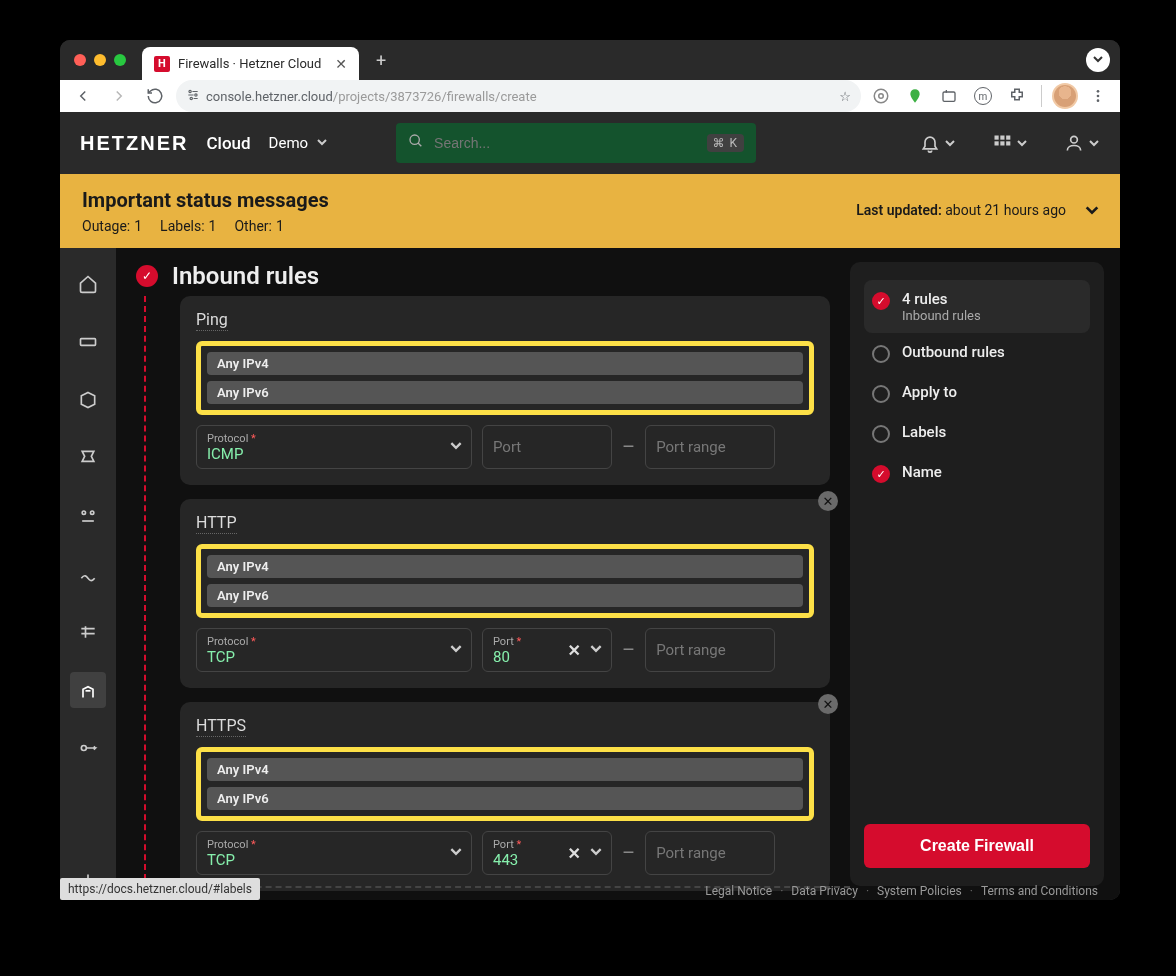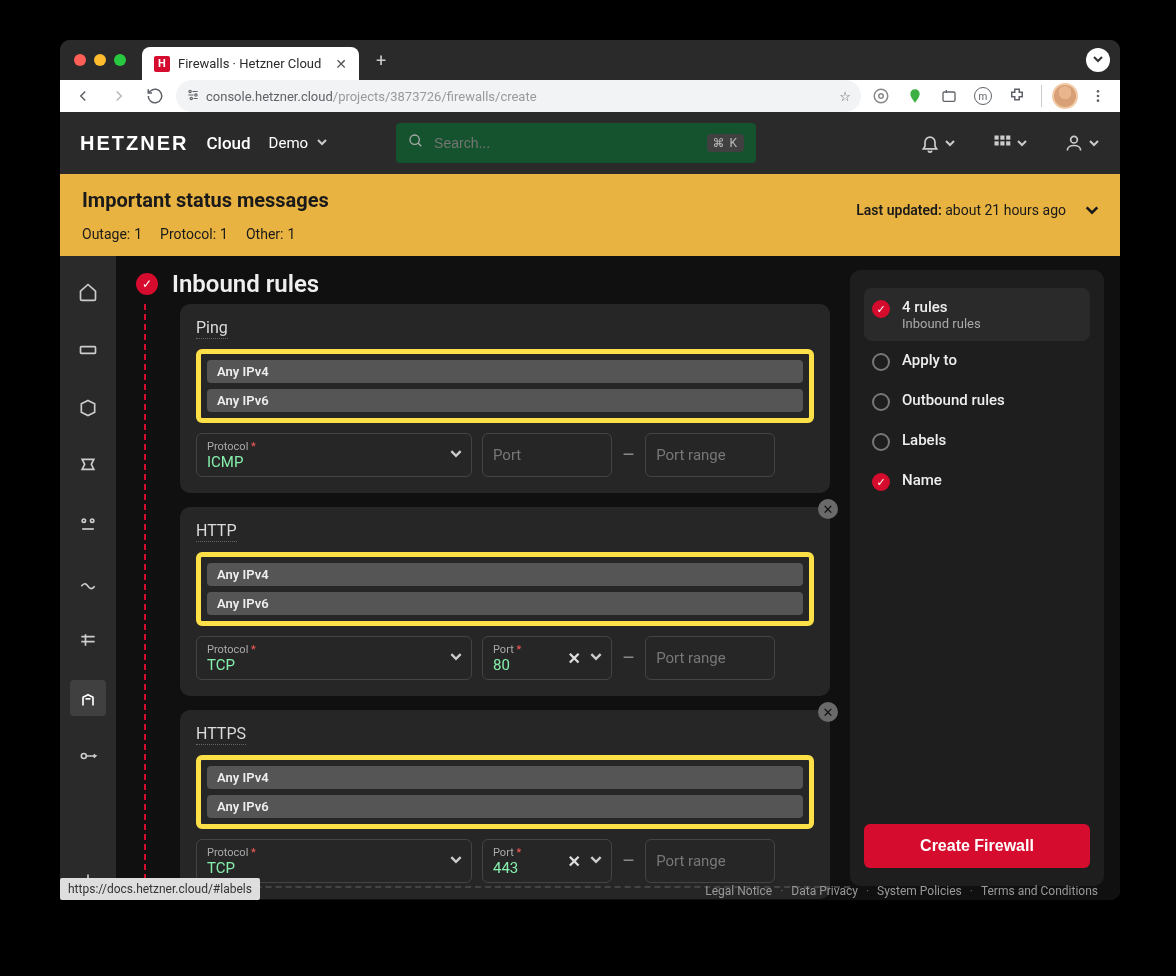--- a/index.html
+++ b/index.html
@@ -36,21 +36,21 @@
   .logo-sub { font-size:17px; font-weight:500;}
   .proj-selector { display:flex; align-items:center; gap:8px; font-size:15px; cursor:pointer;}
   .search-box { margin-left:50px; flex:0 0 360px; height:40px; background:#14532d; border-radius:4px; display:flex; align-items:center; padding:0 12px; gap:10px; color:#888;}
   .search-box input { flex:1; background:transparent; border:none; color:#ddd; font-size:14px; outline:none;}
   .kbd { background:#404040; border-radius:4px; padding:2px 6px; font-size:12px; color:#bbb; letter-spacing:1px;}
   .header-spacer { flex:1; }
   .hdr-ico { display:flex; align-items:center; gap:4px; cursor:pointer; color:#ccc;}
   .hdr-ico svg { width:20px; height:20px; }
   
   .banner { background:#e8b341; color:#1a1a1a; padding:14px 26px 14px 22px; position:relative;}
-  .banner h2 { font-size:20px; font-weight:700; margin-bottom:14px;}
+  .banner h2 { font-size:20px; font-weight:700; margin-bottom:6px;}
   .banner .stats { font-size:14px; display:flex; gap:18px;}
   .banner .stats .cnt { margin-left:4px;}
   .banner .updated { position:absolute; right:54px; top:28px; font-size:14px; }
   .banner .updated b{font-weight:600;}
   .banner .chev { position:absolute; right:20px; top:28px; cursor:pointer;}
   
   .app-body { flex:1; display:flex; background:#101010; min-height:0;}
   .sidebar { width:56px; background:#2a2a2a; display:flex; flex-direction:column; align-items:center; padding-top:18px; gap:22px;}
   .sidebar .sb-ico { width:36px; height:36px; display:flex; align-items:center; justify-content:center; border-radius:4px; color:#ccc; cursor:pointer; }
   .sidebar .sb-ico.active { background:#404040; color:#fff;}
@@ -243,21 +243,21 @@
         <span class="chev-down"><svg viewBox="0 0 12 12">
             <path d="M2 4l4 4 4-4" fill="none" stroke="#ccc" stroke-width="2"></path>
           </svg></span>
       </div>
   </div>
 
   <div class="banner">
     <h2>Important status messages</h2>
     <div class="stats">
       <span><span>Outage:</span><span class="cnt">1</span></span>
-      <span><span>Protocol:</span><span class="cnt">1</span></span>
+      <span><span>Labels:</span><span class="cnt">1</span></span>
       <span><span>Other:</span><span class="cnt">1</span></span>
     </div>
     <div class="updated"><b>Last updated:</b>&nbsp;<span>about 21 hours ago</span></div>
     <div class="chev"><svg width="16" height="16" viewBox="0 0 12 12">
           <path d="M2 4l4 4 4-4" fill="none" stroke="#1a1a1a" stroke-width="2"></path>
         </svg></div>
   </div>
 
   <div class="app-body">
     <div class="sidebar">
@@ -414,28 +414,28 @@
             <div class="step-item active">
     <div class="step-circle done"></div>
     <div class="step-text">
       <div class="t1">4 rules</div>
       <div class="t2">Inbound rules</div>
     </div>
             </div>
             <div class="step-item">
     <div class="step-circle "></div>
     <div class="step-text">
-      <div class="t1">Apply to</div>
+      <div class="t1">Outbound rules</div>
 
     </div>
             </div>
             <div class="step-item">
     <div class="step-circle "></div>
     <div class="step-text">
-      <div class="t1">Outbound rules</div>
+      <div class="t1">Apply to</div>
 
     </div>
             </div>
             <div class="step-item">
     <div class="step-circle "></div>
     <div class="step-text">
       <div class="t1">Labels</div>
 
     </div>
             </div>

